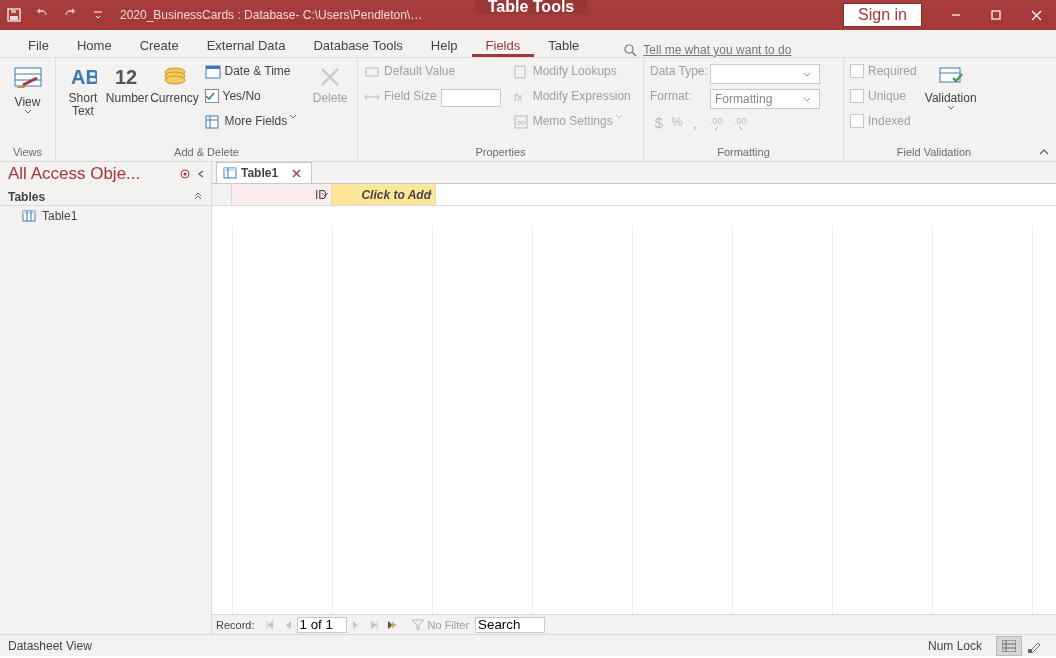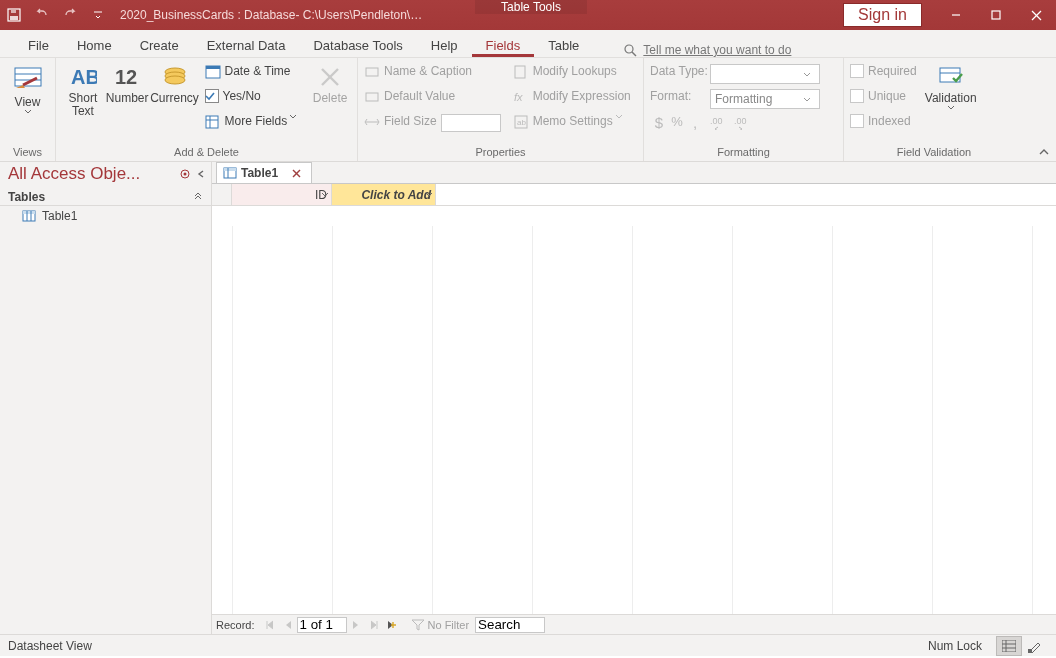--- a/index.html
+++ b/index.html
@@ -4,21 +4,21 @@
 <style>
 * { box-sizing: border-box; margin: 0; padding: 0; font-family: 'Segoe UI', Tahoma, sans-serif; }
 body { width: 1056px; height: 658px; background: #fff; overflow: hidden; font-size: 12px; color: #444; }
 svg { display: block; }
 
 
 .titlebar { height: 30px; background: linear-gradient(to bottom, #a83d3d, #a33838); display: flex; align-items: center; color: #fff; }
 .qat { display: flex; align-items: center; height: 100%; }
 .qat-btn { width: 28px; height: 28px; display: flex; align-items: center; justify-content: center; cursor: pointer; }
 .titlebar-text { margin-left: 8px; font-size: 12px; color: #f6dada; white-space: nowrap; overflow: hidden; text-overflow: ellipsis; max-width: 310px; }
-.table-tools { position: absolute; left: 475px; top: 0; height: 14px; width: 112px; display: flex; align-items: center; justify-content: center; font-size: 12px; background: rgba(0,0,0,0.08); color: #fff; }
+.table-tools { position: absolute; left: 475px; top: 0; height: 14px; width: 112px; display: flex; align-items: center; justify-content: center; font-size: 16px; background: rgba(0,0,0,0.08); color: #fff; font-weight: bold; }
 .win-controls { margin-left: auto; display: flex; align-items: center; }
 .signin { background: #fff; color: #a33838; font-size: 16px; padding: 2px 14px; margin-right: 14px; cursor: pointer; border: 1px solid #8a2a2a; }
 .win-btn { width: 40px; height: 28px; display: flex; align-items: center; justify-content: center; cursor: pointer; }
 
 
 .tabstrip { height: 28px; background: #f3f2f1; display: flex; align-items: flex-end; padding-left: 14px; border-bottom: 1px solid #e1dfdd; }
 .tab { padding: 6px 14px 4px; font-size: 13px; color: #444; cursor: pointer; }
 .tab.active { color: #a4373a; border-bottom: 3px solid #a4373a; padding-bottom: 1px; }
 .tellme-wrap { display: flex; align-items: center; margin-left: 30px; color: #777; text-decoration: underline; }
 .tellme-wrap svg { margin-right: 6px; }
@@ -242,26 +242,20 @@
     <div class="rgroup-label">Add &amp; Delete</div>
   </div>
 
   <div class="rgroup" style="width:286px">
     <div class="rgroup-body">
       <div class="stack">
         <div class="stack-row disabled">
             <svg width="16" height="16">
               <rect x="2" y="4" width="12" height="8" fill="none" stroke="#bbb"></rect>
             </svg>
-            <span>Name &amp; Caption</span>
-          </div>
-        <div class="stack-row disabled">
-            <svg width="16" height="16">
-              <rect x="2" y="4" width="12" height="8" fill="none" stroke="#bbb"></rect>
-            </svg>
             <span>Default Value</span>
           </div>
         <div class="stack-row disabled">
             <svg width="16" height="16">
               <path d="M2 8h12M3 5l-2 3 2 3M13 5l2 3-2 3" fill="none" stroke="#bbb"></path>
             </svg>
             <span>Field Size</span>
             <div class="fieldsize-input"></div>
           </div>
       </div>

